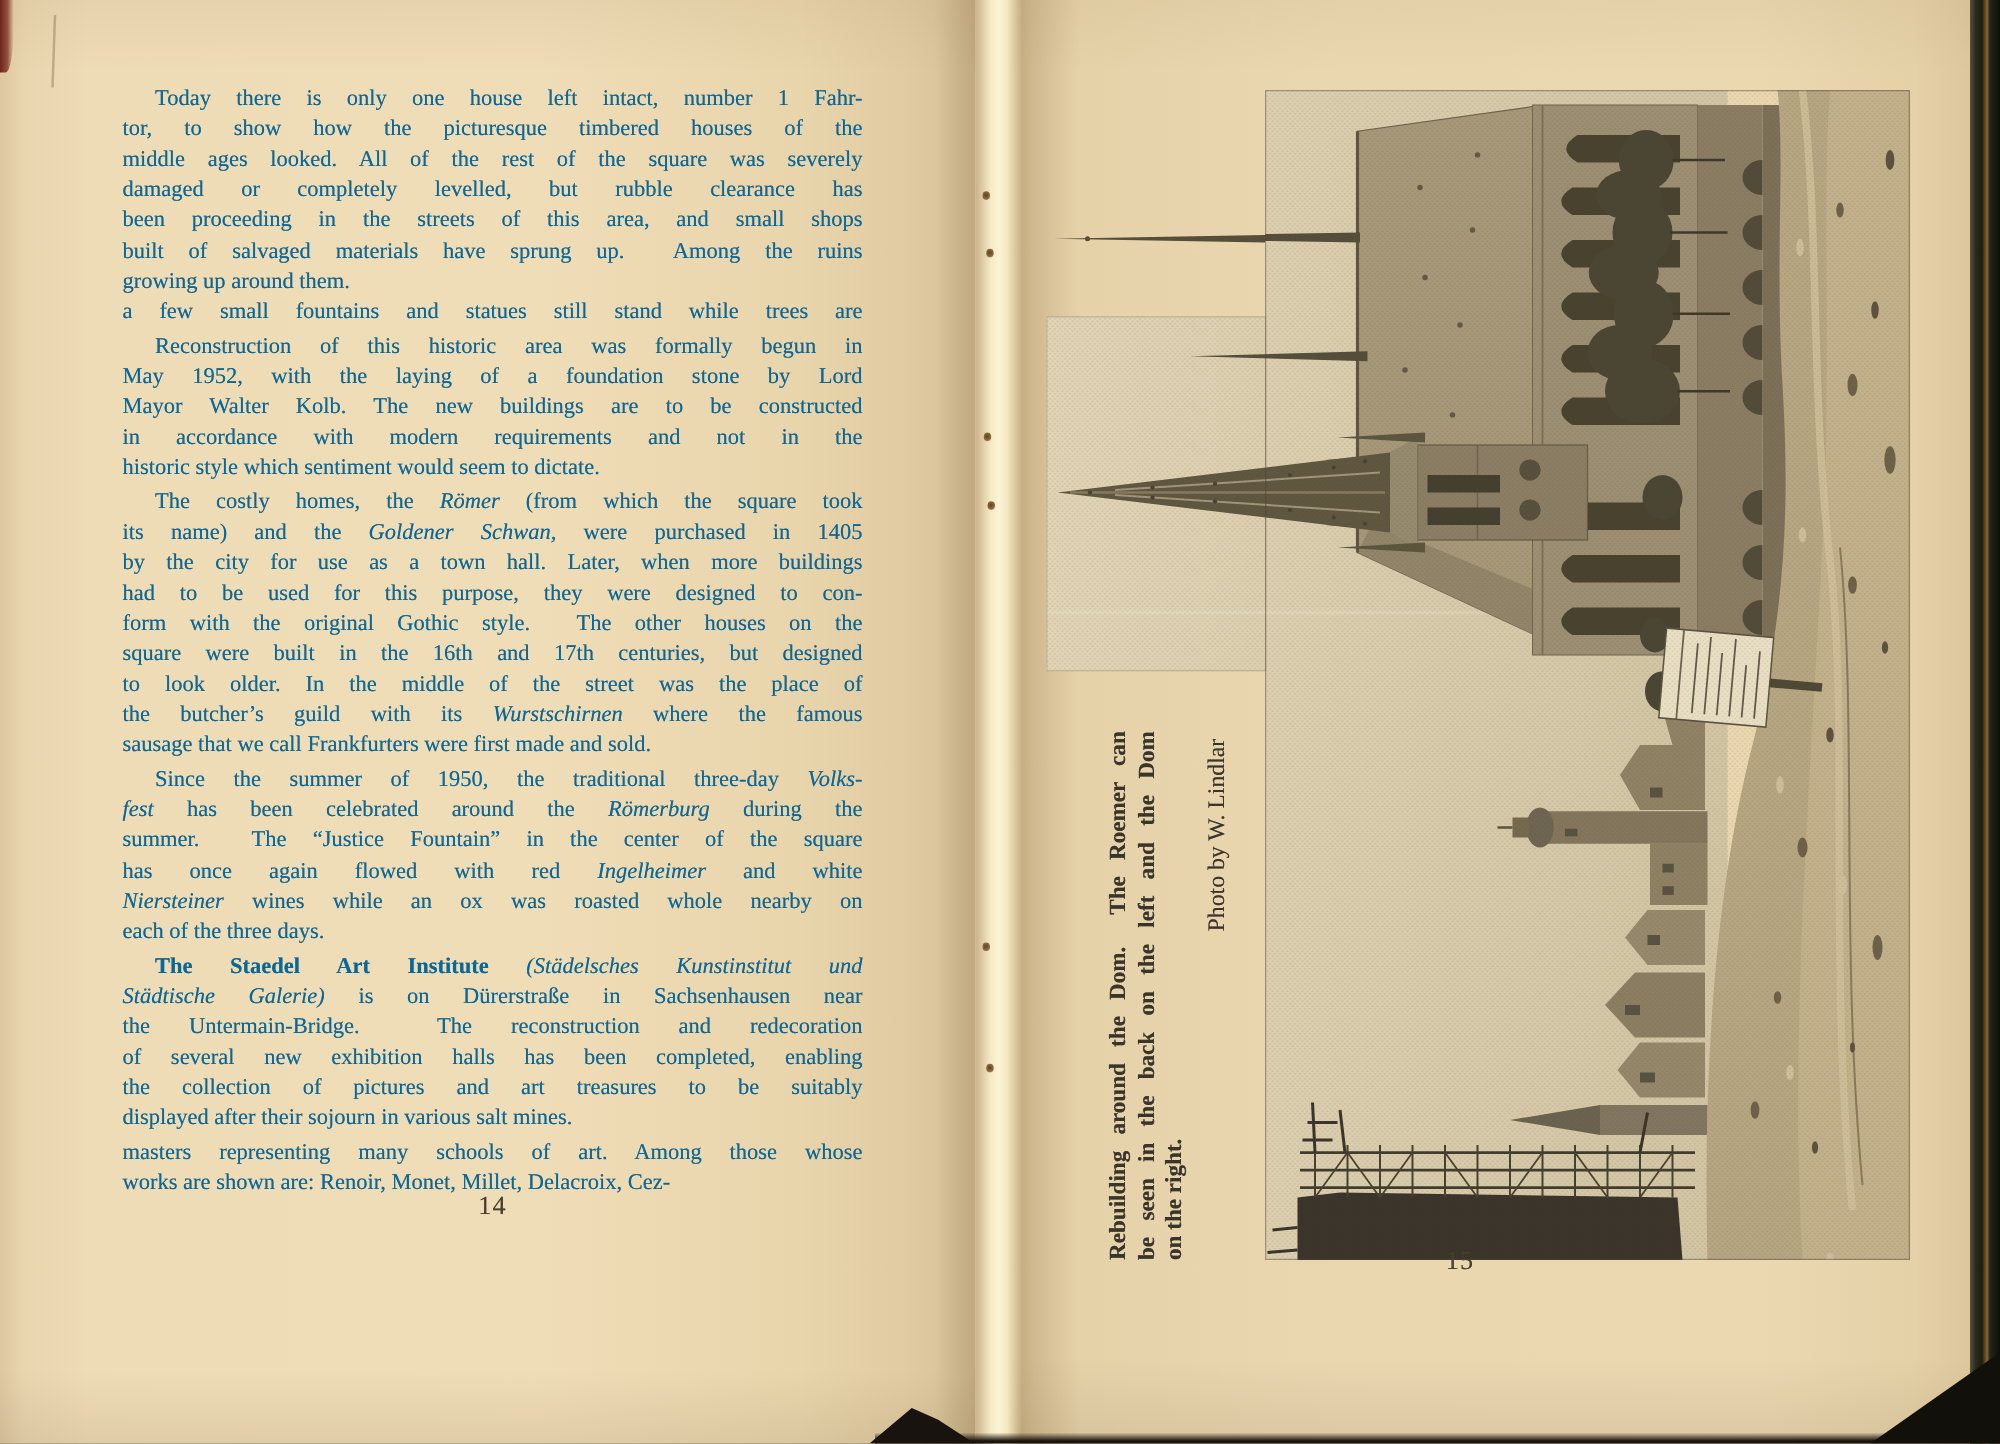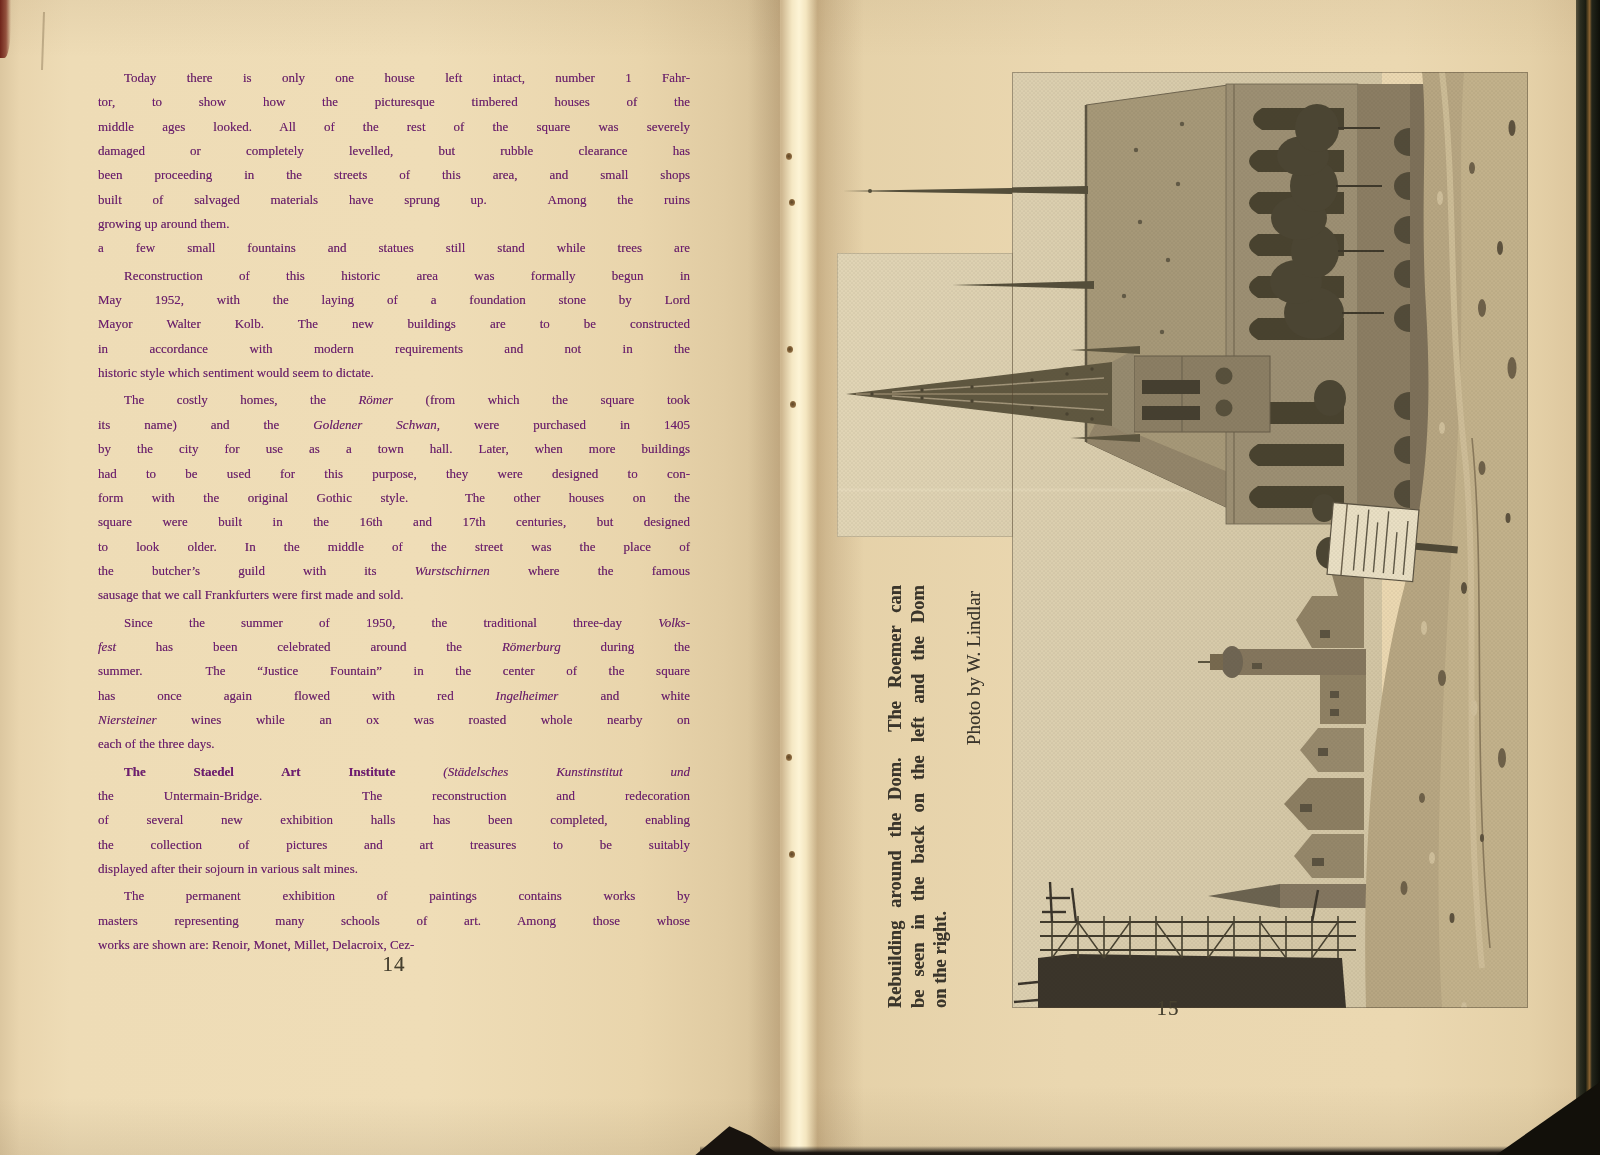--- a/index.html
+++ b/index.html
@@ -33,21 +33,21 @@
   .wedge-gutter{position:absolute;left:688px;top:1120px;width:92px;height:35px;background:#18130e;
     clip-path:polygon(8% 100%, 45% 18%, 68% 45%, 100% 100%);}
   .wedge-br{position:absolute;left:1496px;top:1082px;width:104px;height:73px;background:#12100a;
     clip-path:polygon(0 100%, 55% 45%, 100% 0, 100% 100%);}
   .red-mark{position:absolute;left:0;top:0;width:11px;height:58px;
     background:linear-gradient(90deg,#6f241a 0%, rgba(123,42,29,0.75) 55%, rgba(123,42,29,0) 100%);
     border-radius:0 0 60% 0;}
 
   
   .text-block{position:absolute;left:98px;top:66px;width:592px;
-    color:#701a75;font-size:13px;line-height:24.35px;
+    color:#0369a1;font-size:18px;line-height:24.35px;
     text-shadow:0 0 0.5px rgba(64,56,40,0.55);}
   .para{margin-top:3px;}
   .para:first-child{margin-top:0;}
   .tline{text-align:justify;text-align-last:justify;white-space:normal;}
   .tline.final{text-align-last:auto;}
   .tline.first{text-indent:26px;}
   .pagenum{position:absolute;font-size:21px;color:#46402f;letter-spacing:1px;
     text-align:center;text-shadow:0 0 0.5px rgba(64,56,40,0.5);}
   .pagenum-left{left:98px;top:952px;width:592px;}
   .pagenum-right{left:872px;top:996px;width:592px;}
@@ -114,27 +114,27 @@
       <div class="para">
         <div class="tline first">Since the summer of 1950, the traditional three-day <i>Volks-</i></div>
         <div class="tline"><i>fest</i> has been celebrated around the <i>Römerburg</i> during the</div>
         <div class="tline">summer.&nbsp; The “Justice Fountain” in the center of the square</div>
         <div class="tline">has once again flowed with red <i>Ingelheimer</i> and white</div>
         <div class="tline"><i>Niersteiner</i> wines while an ox was roasted whole nearby on</div>
         <div class="tline final">each of the three days.</div>
       </div>
       <div class="para">
         <div class="tline first"><b>The Staedel Art Institute</b> <i>(Städelsches Kunstinstitut und</i></div>
+        <div class="tline"><i>Städtische Galerie)</i> is on Dürerstraße in Sachsenhausen near</div>
         <div class="tline">the Untermain-Bridge.&nbsp; The reconstruction and redecoration</div>
         <div class="tline">of several new exhibition halls has been completed, enabling</div>
         <div class="tline">the collection of pictures and art treasures to be suitably</div>
         <div class="tline final">displayed after their sojourn in various salt mines.</div>
       </div>
       <div class="para">
-        <div class="tline first">The permanent exhibition of paintings contains works by</div>
         <div class="tline">masters representing many schools of art. Among those whose</div>
         <div class="tline final">works are shown are: Renoir, Monet, Millet, Delacroix, Cez-</div>
       </div>
     </div>
   <div class="pagenum pagenum-left">14</div>
 
   <svg class="photo-svg" viewBox="0 0 691 936" xmlns="http://www.w3.org/2000/svg">
     <defs>
       <clipPath id="photoclip">
         <rect x="175" y="0" width="516" height="936"></rect>

